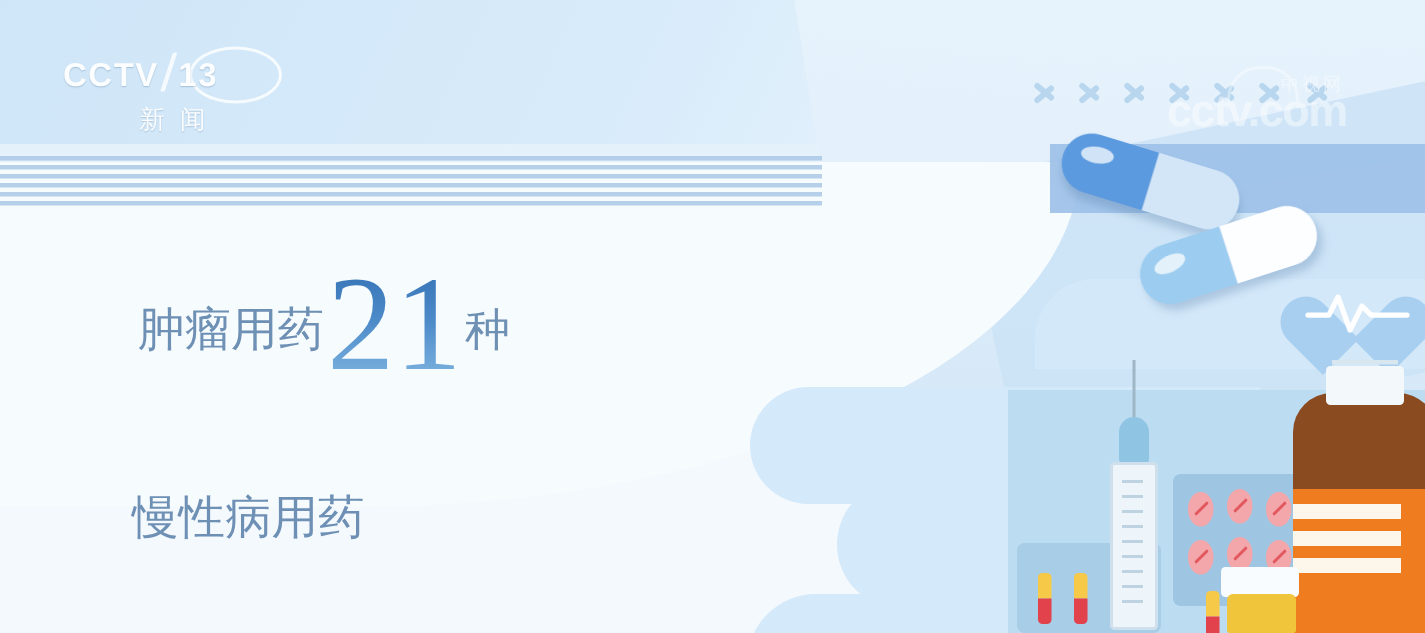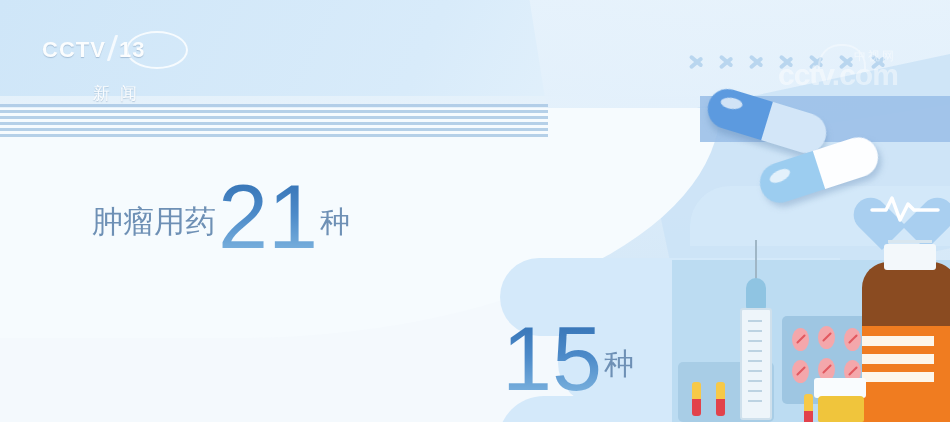--- a/index.html
+++ b/index.html
@@ -38,21 +38,21 @@
   
   .blue-band{position:absolute;left:700px;top:96px;width:250px;height:46px;background:#9cc0e8;opacity:.9;}
 
   
   .logo{position:absolute;left:42px;top:34px;width:148px;height:62px;}
   .logo .lt{font-family:Liberation Sans, sans-serif;font-size:22px;font-weight:700;
     letter-spacing:1px;color:#ffffff;opacity:.92;
     text-shadow:0 1px 1px rgba(120,150,180,.55);line-height:32px;}
   .logo .slash{display:inline-block;transform:skewX(-18deg);width:3px;height:26px;
     background:#ffffff;opacity:.85;margin:0 5px -4px 5px;border-radius:1px;}
-  .logo .sub{margin-top:16px;font-size:17px;letter-spacing:10px;color:#ffffff;opacity:.9;
+  .logo .sub{margin-top:2px;font-size:17px;letter-spacing:10px;color:#ffffff;opacity:.9;
     text-shadow:0 1px 1px rgba(120,150,180,.5);text-align:center;padding-left:8px;}
   .logo .oval{position:absolute;left:84px;top:-3px;width:62px;height:38px;
     border:2px solid rgba(255,255,255,.8);border-radius:50%;box-sizing:border-box;}
 
   
   .chev-wrap{position:absolute;left:688px;top:44px;width:250px;height:36px;}
   .chev{position:absolute;top:0;width:22px;height:34px;}
   .chev::before,.chev::after{content:"";position:absolute;left:2px;width:16px;height:4px;
     background:#b9d6ef;border-radius:2px;}
   .chev::before{top:10px;transform:rotate(40deg);transform-origin:left center;}
@@ -123,21 +123,21 @@
   .bottle-cap-line{position:absolute;left:216px;top:4px;width:44px;height:3px;background:#d8e6ef;}
   .bottle-orange{position:absolute;left:190px;top:90px;width:96px;height:96px;background:#f07c20;}
   .label-stripe{position:absolute;left:190px;width:72px;height:10px;background:#fdf6ea;}
   .jar-white{position:absolute;left:142px;top:142px;width:52px;height:20px;
     background:#f9fcfe;border-radius:3px;}
   .jar-yellow{position:absolute;left:146px;top:160px;width:46px;height:26px;
     background:#f0c53c;border-radius:4px 4px 2px 2px;}
 
   
   .item{position:absolute;color:#6e90b5;font-size:31px;line-height:38px;white-space:nowrap;
-    font-family:Liberation Sans, sans-serif;}
+    font-family:Liberation Serif, serif;}
   .num{font-size:90px;line-height:90px;font-weight:400;vertical-align:-16px;
     background:linear-gradient(180deg,#2e6cb0 0%,#4d8bc9 48%,#8cc0e6 100%);
     -webkit-background-clip:text;background-clip:text;color:transparent;
     -webkit-text-fill-color:transparent;padding:0 2px;}
   .unit{font-size:30px;color:#6e90b5;}
 
   .item1{left:92px;top:172px;}
   .item2{left:88px;top:252px;}
   .item3{left:88px;top:322px;}
   .item3 .l2{display:block;margin-top:4px;}
@@ -269,18 +269,16 @@
     <div class="jar-white"></div>
     <div class="jar-yellow"></div>
   </div>
 
   <div class="item item1">
     <span>肿瘤用药</span><span class="num">21</span><span class="unit">种</span>
   </div>
 
 
   <div class="item item3">
-    <span class="numwrap">
-      <span class="num">15</span><span class="unit">种</span>
-    </span>
+    <span class="l2">慢性病用药</span>
   </div>
 
 </div>
 
 </body></html>

